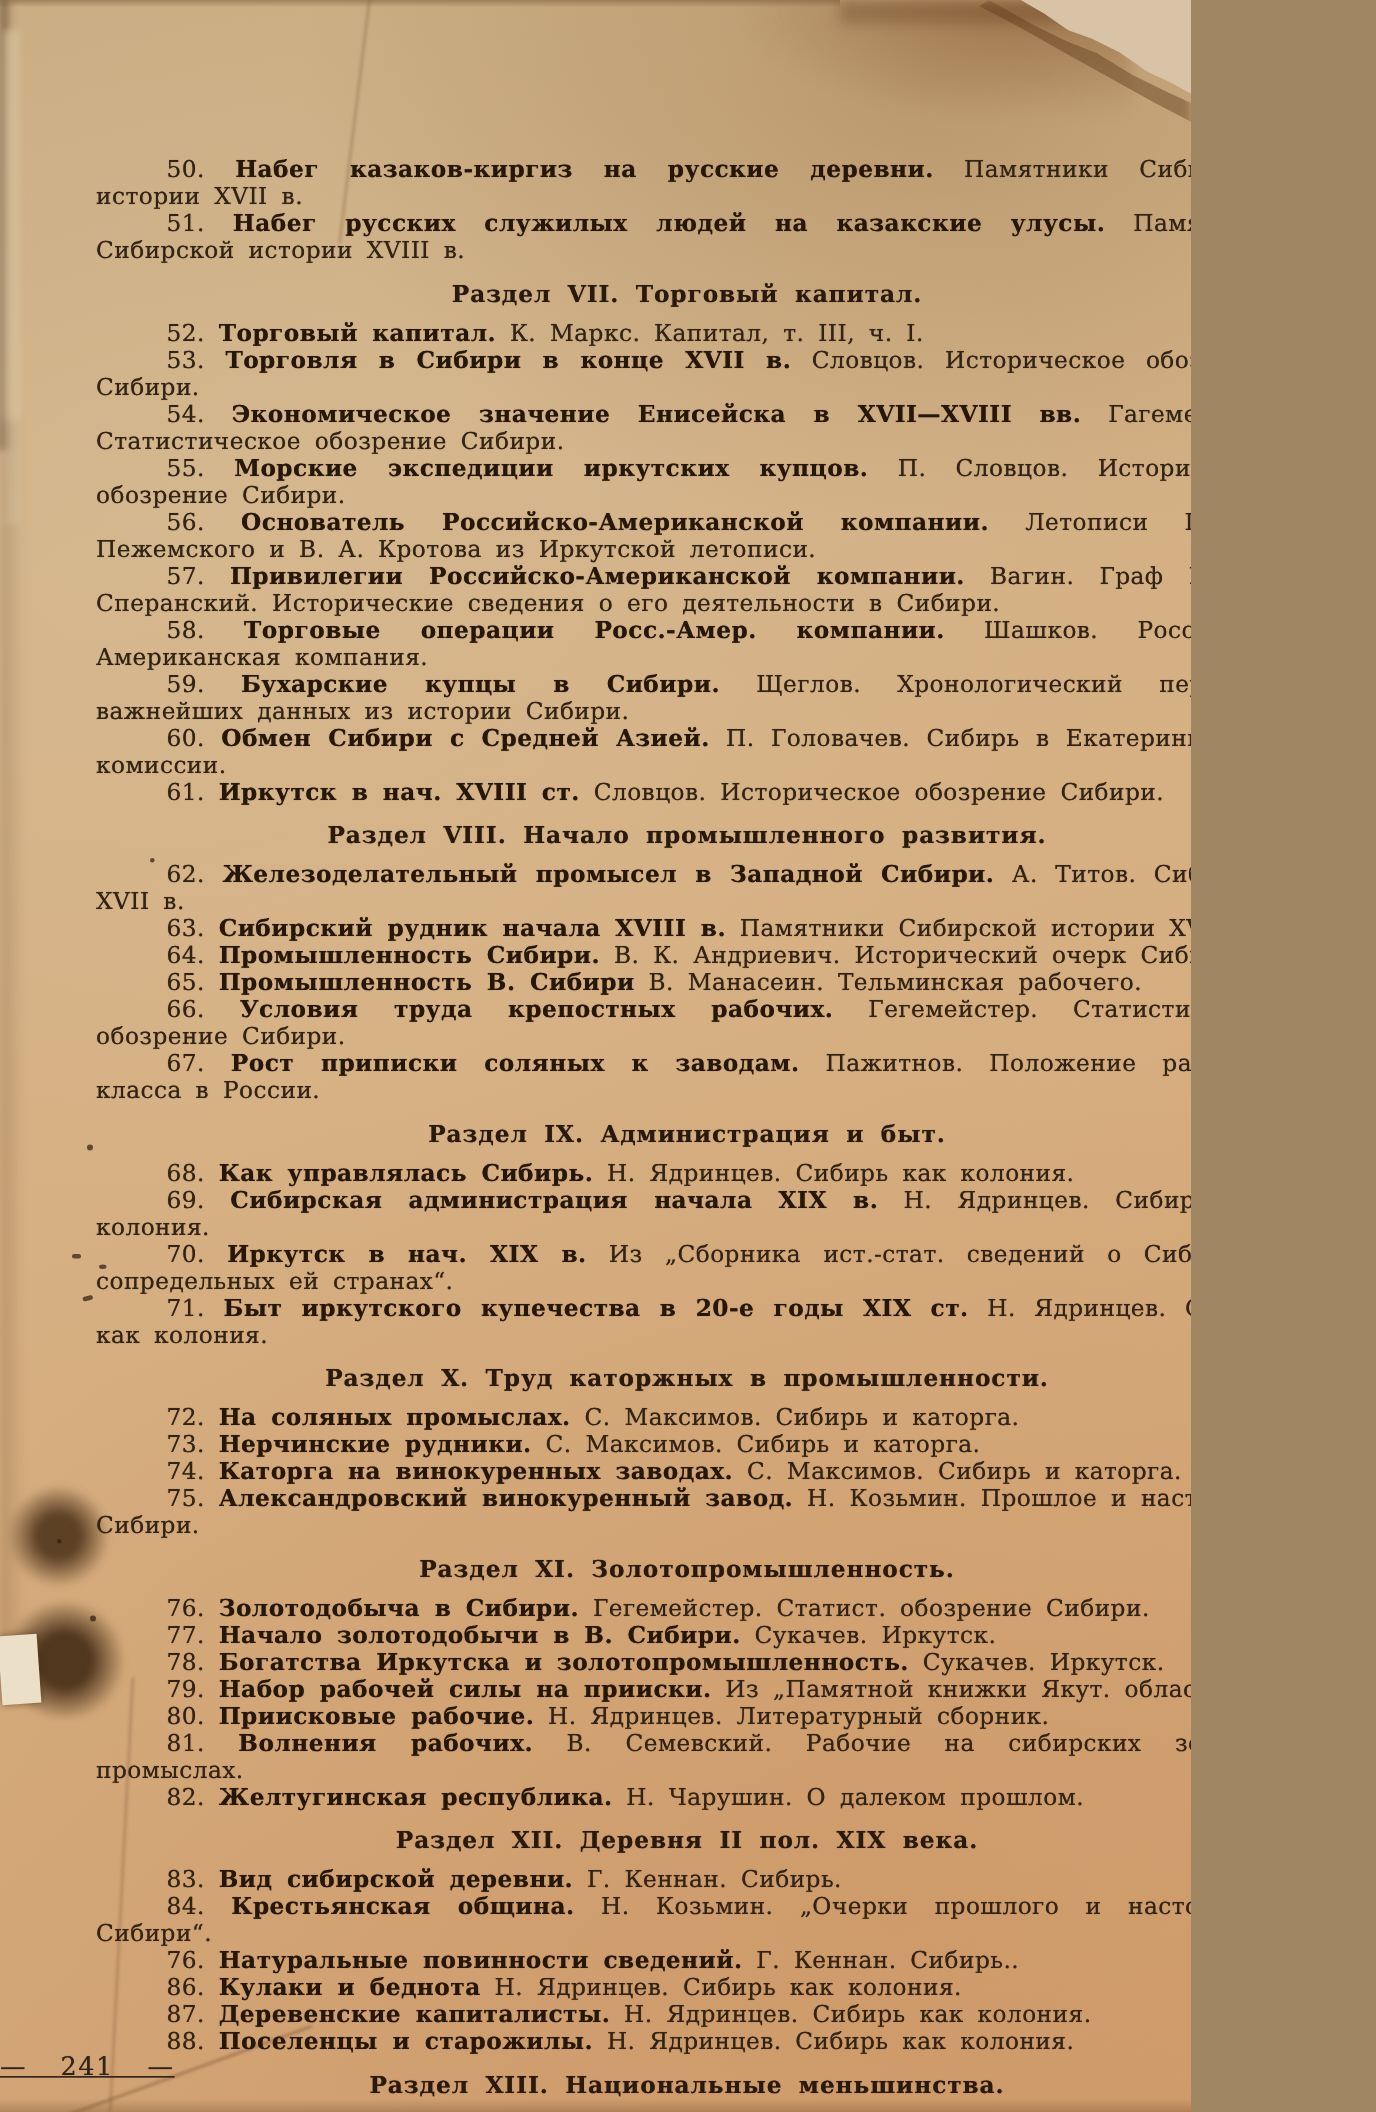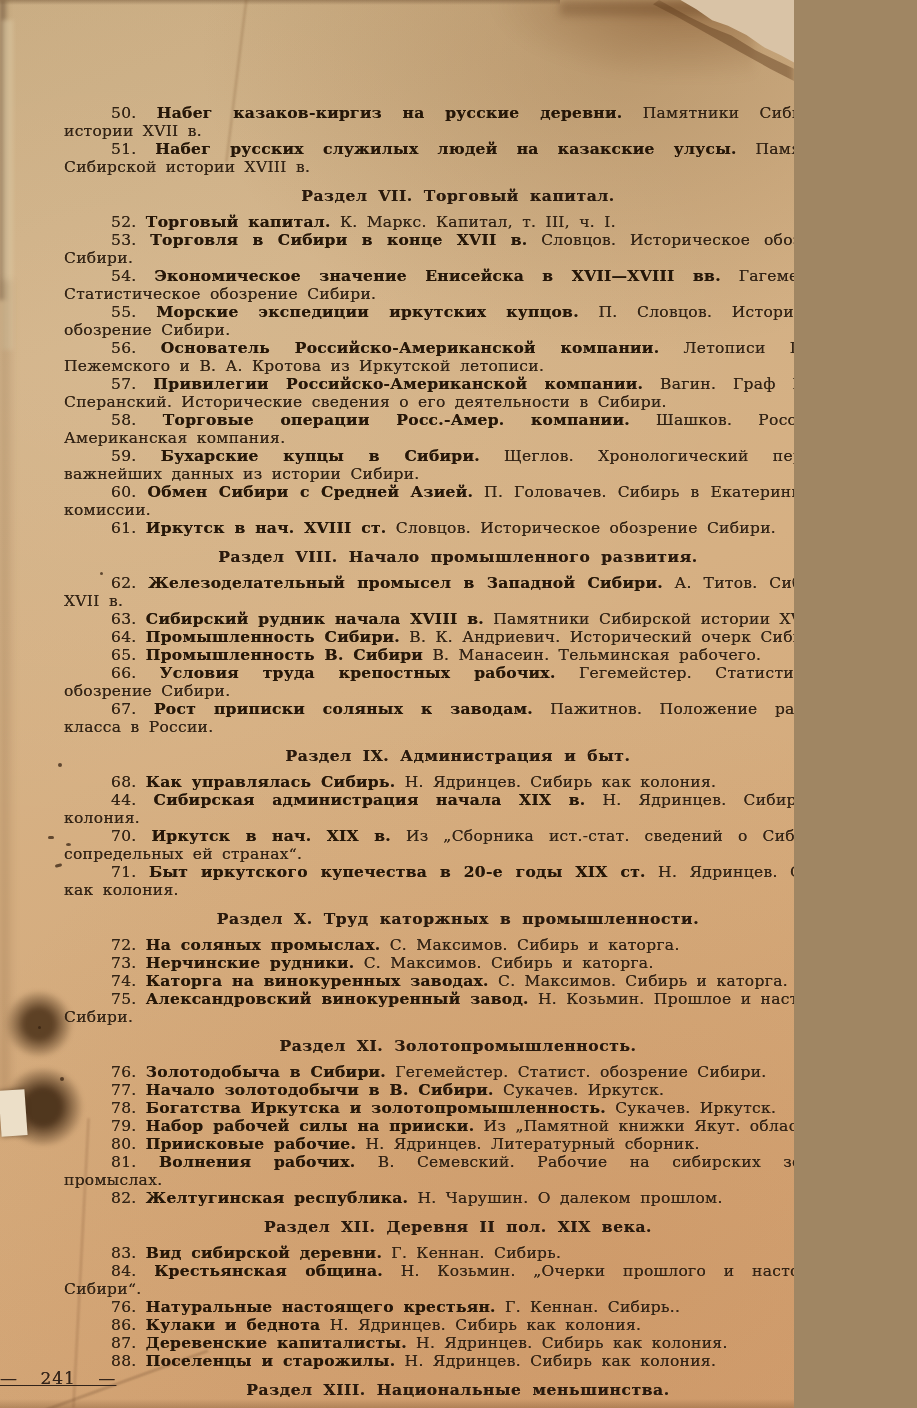--- a/index.html
+++ b/index.html
@@ -145,40 +145,40 @@
       <p class="item"><span class="num">61.</span> <span class="t">Иркутск в нач. XVIII ст.</span> <span class="r">Словцов. Историческое обозрение Сибири.</span></p>
       <p class="heading">Раздел VIII. Начало промышленного развития.</p>
       <p class="item"><span class="num">62.</span> <span class="t">Железоделательный промысел в Западной Сибири.</span> <span class="r">А. Титов. Сибирь в XVII в.</span></p>
       <p class="item"><span class="num">63.</span> <span class="t">Сибирский рудник начала XVIII в.</span> <span class="r">Памятники Сибирской истории XVIII в.</span></p>
       <p class="item"><span class="num">64.</span> <span class="t">Промышленность Сибири.</span> <span class="r">В. К. Андриевич. Исторический очерк Сибири.</span></p>
       <p class="item"><span class="num">65.</span> <span class="t">Промышленность В. Сибири</span> <span class="r">В. Манасеин. Тельминская рабочего.</span></p>
       <p class="item"><span class="num">66.</span> <span class="t">Условия труда крепостных рабочих.</span> <span class="r">Гегемейстер. Статистическое обозрение Сибири.</span></p>
       <p class="item"><span class="num">67.</span> <span class="t">Рост приписки соляных к заводам.</span> <span class="r">Пажитнов. Положение рабочего класса в России.</span></p>
       <p class="heading">Раздел IX. Администрация и быт.</p>
       <p class="item"><span class="num">68.</span> <span class="t">Как управлялась Сибирь.</span> <span class="r">Н. Ядринцев. Сибирь как колония.</span></p>
-      <p class="item"><span class="num">44.</span> <span class="t">Сибирская администрация начала XIX в.</span> <span class="r">Н. Ядринцев. Сибирь как колония.</span></p>
+      <p class="item"><span class="num">69.</span> <span class="t">Сибирская администрация начала XIX в.</span> <span class="r">Н. Ядринцев. Сибирь как колония.</span></p>
       <p class="item"><span class="num">70.</span> <span class="t">Иркутск в нач. XIX в.</span> <span class="r">Из „Сборника ист.-стат. сведений о Сибири и сопредельных ей странах“.</span></p>
       <p class="item"><span class="num">71.</span> <span class="t">Быт иркутского купечества в 20-е годы XIX ст.</span> <span class="r">Н. Ядринцев. Сибирь как колония.</span></p>
       <p class="heading">Раздел X. Труд каторжных в промышленности.</p>
       <p class="item"><span class="num">72.</span> <span class="t">На соляных промыслах.</span> <span class="r">С. Максимов. Сибирь и каторга.</span></p>
       <p class="item"><span class="num">73.</span> <span class="t">Нерчинские рудники.</span> <span class="r">С. Максимов. Сибирь и каторга.</span></p>
       <p class="item"><span class="num">74.</span> <span class="t">Каторга на винокуренных заводах.</span> <span class="r">С. Максимов. Сибирь и каторга.</span></p>
       <p class="item"><span class="num">75.</span> <span class="t">Александровский винокуренный завод.</span> <span class="r">Н. Козьмин. Прошлое и настоящее Сибири.</span></p>
       <p class="heading">Раздел XI. Золотопромышленность.</p>
       <p class="item"><span class="num">76.</span> <span class="t">Золотодобыча в Сибири.</span> <span class="r">Гегемейстер. Статист. обозрение Сибири.</span></p>
       <p class="item"><span class="num">77.</span> <span class="t">Начало золотодобычи в В. Сибири.</span> <span class="r">Сукачев. Иркутск.</span></p>
       <p class="item"><span class="num">78.</span> <span class="t">Богатства Иркутска и золотопромышленность.</span> <span class="r">Сукачев. Иркутск.</span></p>
       <p class="item"><span class="num">79.</span> <span class="t">Набор рабочей силы на прииски.</span> <span class="r">Из „Памятной книжки Якут. области“.</span></p>
       <p class="item"><span class="num">80.</span> <span class="t">Приисковые рабочие.</span> <span class="r">Н. Ядринцев. Литературный сборник.</span></p>
       <p class="item"><span class="num">81.</span> <span class="t">Волнения рабочих.</span> <span class="r">В. Семевский. Рабочие на сибирских золотых промыслах.</span></p>
       <p class="item"><span class="num">82.</span> <span class="t">Желтугинская республика.</span> <span class="r">Н. Чарушин. О далеком прошлом.</span></p>
       <p class="heading">Раздел XII. Деревня II пол. XIX века.</p>
       <p class="item"><span class="num">83.</span> <span class="t">Вид сибирской деревни.</span> <span class="r">Г. Кеннан. Сибирь.</span></p>
       <p class="item"><span class="num">84.</span> <span class="t">Крестьянская община.</span> <span class="r">Н. Козьмин. „Очерки прошлого и настоящего Сибири“.</span></p>
-      <p class="item"><span class="num">76.</span> <span class="t">Натуральные настоящего крестьян.</span> <span class="r">Г. Кеннан. Сибирь..</span></p>
+      <p class="item"><span class="num">76.</span> <span class="t">Натуральные повинности сведений.</span> <span class="r">Г. Кеннан. Сибирь..</span></p>
       <p class="item"><span class="num">86.</span> <span class="t">Кулаки и беднота</span> <span class="r">Н. Ядринцев. Сибирь как колония.</span></p>
       <p class="item"><span class="num">87.</span> <span class="t">Деревенские капиталисты.</span> <span class="r">Н. Ядринцев. Сибирь как колония.</span></p>
       <p class="item"><span class="num">88.</span> <span class="t">Поселенцы и старожилы.</span> <span class="r">Н. Ядринцев. Сибирь как колония.</span></p>
       <p class="heading">Раздел XIII. Национальные меньшинства.</p>
       <p class="item"><span class="num">89.</span> <span class="t">Торговля с туземцами.</span> <span class="r">Н. Ядринцев. Сибирь как колония.</span></p>
     </main>
 
   <div class="pagenum">— 241 —</div>
 </div>
 

